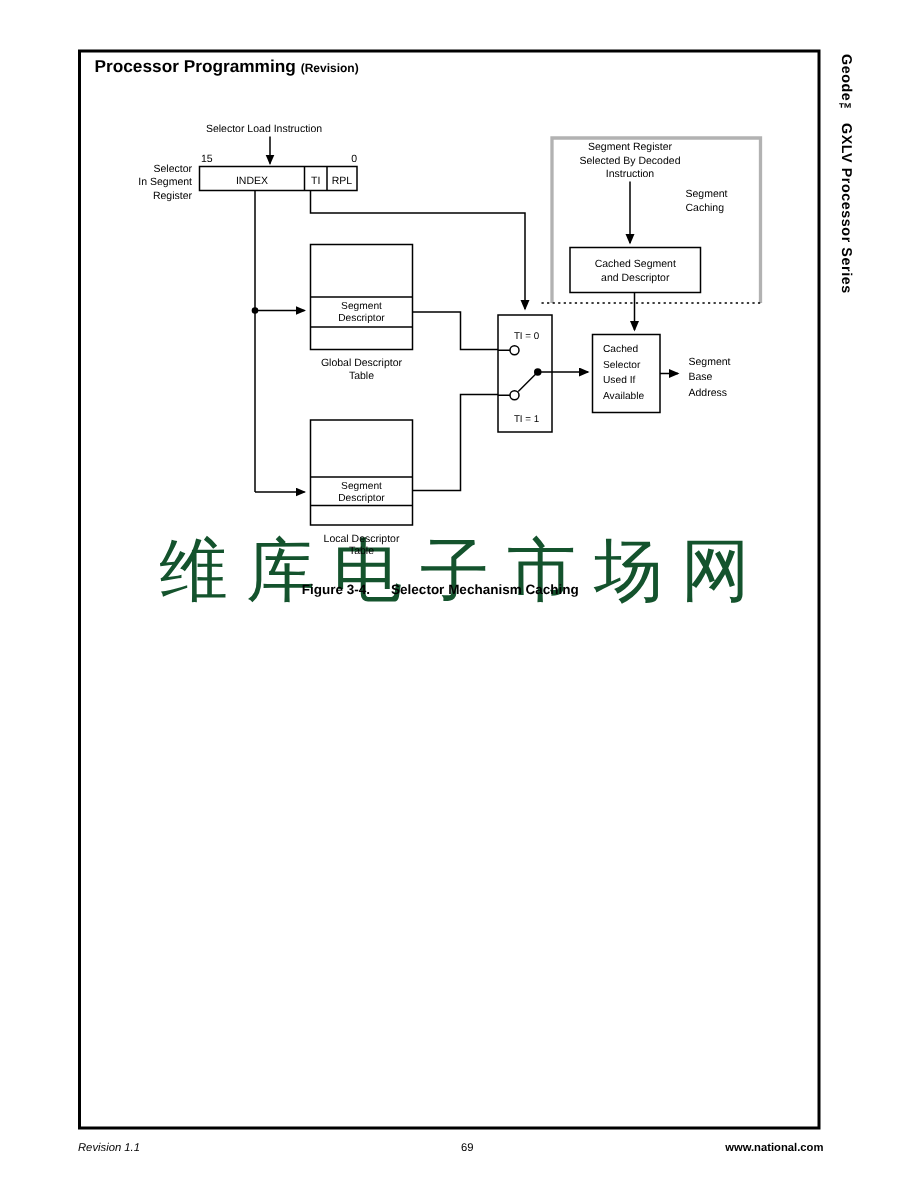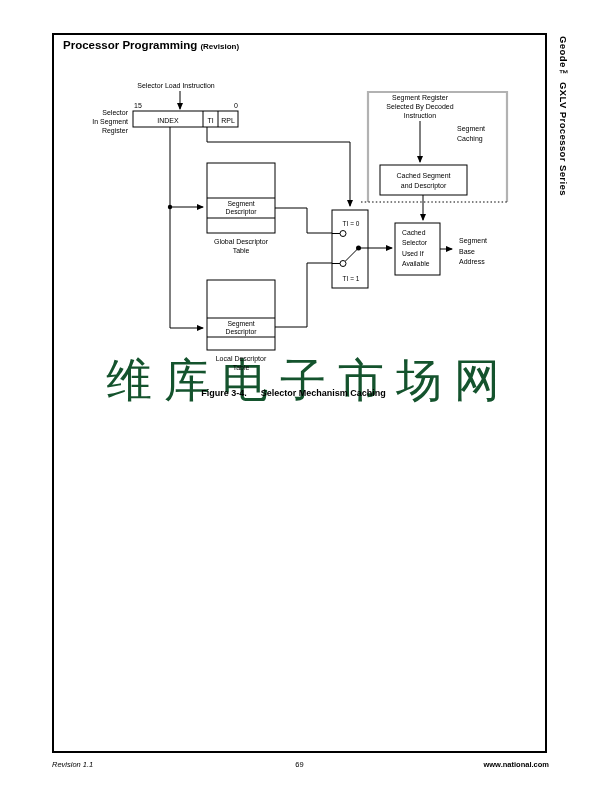--- a/index.html
+++ b/index.html
@@ -31,21 +31,21 @@
     text-align:center;font-size:9px;font-weight:bold;white-space:nowrap;
   }
   .caption .cap-title{margin-left:14px;}
   .sidebar-title{
     position:absolute;left:558px;top:36px;z-index:2;
     writing-mode:vertical-rl;font-size:9.5px;font-weight:bold;
     letter-spacing:0.4px;white-space:nowrap;
   }
   .footer{position:absolute;left:52px;top:760px;width:495px;z-index:2;font-size:7.5px;}
   .footer .f-left{position:absolute;left:0;top:0;font-style:italic;}
-  .footer .f-center{position:absolute;left:0;width:495px;text-align:center;top:0;}
+  .footer .f-center{position:absolute;left:12px;width:495px;text-align:center;top:0;}
   .footer .f-right{position:absolute;right:-2px;top:0;font-weight:bold;}
 </style>
 </head>
 <body>
 
 <div class="watermark">维库电子市场网</div>
 
 <div class="frame"></div>
 
 <div class="page-title">

